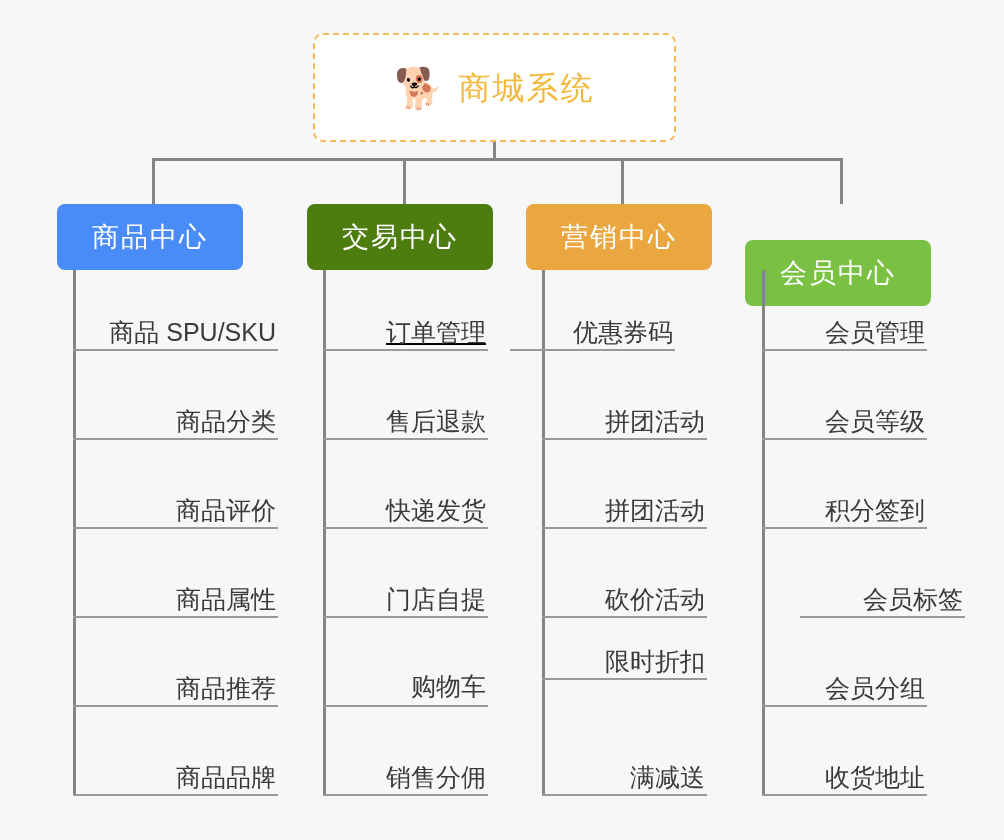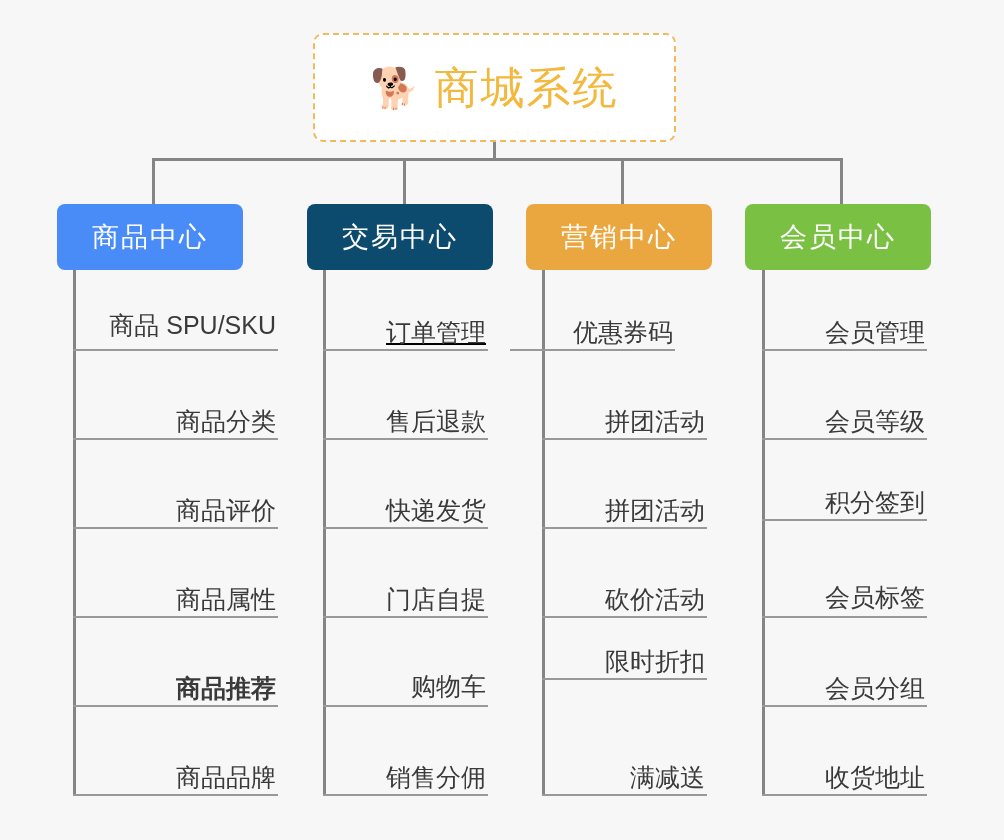--- a/index.html
+++ b/index.html
@@ -36,21 +36,21 @@
     align-items: center;
     justify-content: center;
     gap: 14px;
   }
   .root-emoji {
     font-size: 40px;
     line-height: 1;
     display: block;
   }
   .root-title {
-    font-size: 44px;
+    font-size: 32px;
     color: #f3b93f;
     letter-spacing: 2px;
     line-height: 1;
     white-space: nowrap;
   }
 
   
   .line {
     position: absolute;
     background: #858585;
@@ -135,42 +135,42 @@
   <div class="line v-line root-stem"></div>
   <div class="line h-line bus"></div>
 
   <div id="branches-host">
       <div class="branch">
         <div class="branch-drop" style="left: 152px;"></div>
         <div class="branch-head" style="left: 57px; width: 186px; background: rgb(74, 140, 247);">
           <span>商品中心</span>
         </div>
         <div class="branch-trunk" style="left: 73px; top: 112px; height: 526px;"></div>
-        <div class="leaf" style="left: 73px; width: 205px; top: 147px; height: 46px; align-items: center;">
+        <div class="leaf" style="left: 73px; width: 205px; top: 147px; height: 46px;">
           <span class="leaf-label">商品 SPU/SKU</span>
         </div>
         <div class="leaf" style="left: 73px; width: 205px; top: 236px; height: 46px;">
           <span class="leaf-label">商品分类</span>
         </div>
         <div class="leaf" style="left: 73px; width: 205px; top: 325px; height: 46px;">
           <span class="leaf-label">商品评价</span>
         </div>
         <div class="leaf" style="left: 73px; width: 205px; top: 414px; height: 46px;">
           <span class="leaf-label">商品属性</span>
         </div>
-        <div class="leaf" style="left: 73px; width: 205px; top: 503px; height: 46px; font-weight: bold;">
+        <div class="leaf" style="left: 73px; width: 205px; top: 503px; height: 46px;">
           <span class="leaf-label">商品推荐</span>
         </div>
         <div class="leaf" style="left: 73px; width: 205px; top: 592px; height: 46px;">
           <span class="leaf-label">商品品牌</span>
         </div>
       </div>
       <div class="branch">
         <div class="branch-drop" style="left: 403px;"></div>
-        <div class="branch-head" style="left: 307px; width: 186px; background: #0c4a6e;">
+        <div class="branch-head" style="left: 307px; width: 186px; background: #4d7c0f;">
           <span>交易中心</span>
         </div>
         <div class="branch-trunk" style="left: 323px; top: 112px; height: 526px;"></div>
         <div class="leaf" style="left: 323px; width: 165px; top: 147px; height: 46px; text-decoration: underline;">
           <span class="leaf-label">订单管理</span>
         </div>
         <div class="leaf" style="left: 323px; width: 165px; top: 236px; height: 46px;">
           <span class="leaf-label">售后退款</span>
         </div>
         <div class="leaf" style="left: 323px; width: 165px; top: 325px; height: 46px;">
@@ -206,34 +206,34 @@
         </div>
         <div class="leaf" style="left: 542px; width: 165px; top: 476px; height: 46px;">
           <span class="leaf-label">限时折扣</span>
         </div>
         <div class="leaf" style="left: 542px; width: 165px; top: 592px; height: 46px;">
           <span class="leaf-label">满减送</span>
         </div>
       </div>
       <div class="branch">
         <div class="branch-drop" style="left: 840px;"></div>
-        <div class="branch-head" style="left: 745px; width: 186px; background: rgb(122, 193, 67);">
+        <div class="branch-head" style="left: 745px; width: 186px; background: rgb(122, 193, 67); margin-top: 36px;">
           <span>会员中心</span>
         </div>
         <div class="branch-trunk" style="left: 762px; top: 112px; height: 526px;"></div>
         <div class="leaf" style="left: 762px; width: 165px; top: 147px; height: 46px;">
           <span class="leaf-label">会员管理</span>
         </div>
         <div class="leaf" style="left: 762px; width: 165px; top: 236px; height: 46px;">
           <span class="leaf-label">会员等级</span>
         </div>
-        <div class="leaf" style="left: 762px; width: 165px; top: 317px; height: 46px;">
+        <div class="leaf" style="left: 762px; width: 165px; top: 325px; height: 46px;">
           <span class="leaf-label">积分签到</span>
         </div>
-        <div class="leaf" style="left: 762px; width: 165px; top: 414px; height: 46px; font-family: Liberation Mono, monospace;">
+        <div class="leaf" style="left: 800px; width: 165px; top: 414px; height: 46px;">
           <span class="leaf-label">会员标签</span>
         </div>
         <div class="leaf" style="left: 762px; width: 165px; top: 503px; height: 46px;">
           <span class="leaf-label">会员分组</span>
         </div>
         <div class="leaf" style="left: 762px; width: 165px; top: 592px; height: 46px;">
           <span class="leaf-label">收货地址</span>
         </div>
       </div>
     </div>

